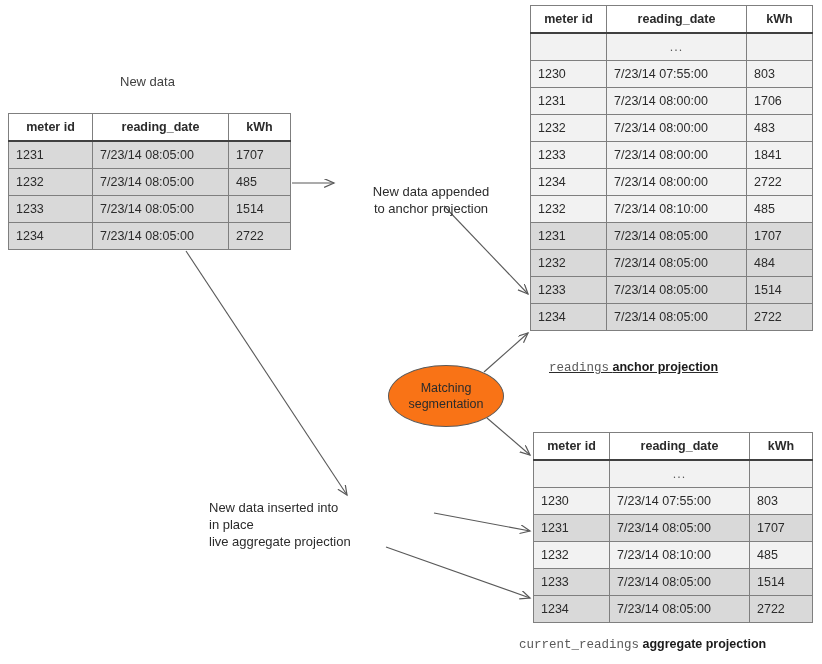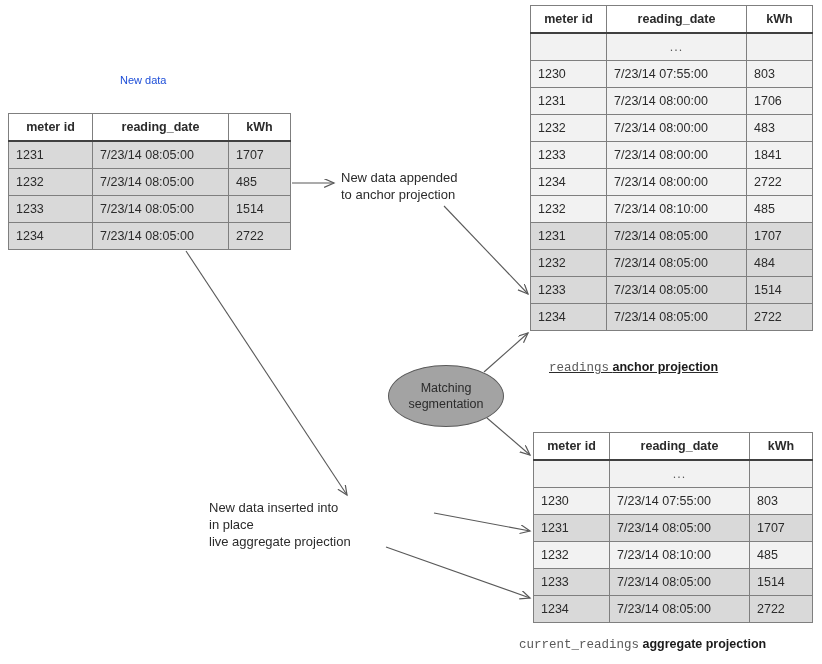--- a/index.html
+++ b/index.html
@@ -48,38 +48,38 @@
   #anchor-table col.c2{width:140px;}
   #anchor-table col.c3{width:66px;}
 
   
   #aggregate-table{left:533px;top:432px;width:279px;}
   #aggregate-table col.c1{width:76px;}
   #aggregate-table col.c2{width:140px;}
   #aggregate-table col.c3{width:63px;}
 
   
-  .label{position:absolute;font-size:11px;color:#1d4ed8;white-space:nowrap;}
+  .label{position:absolute;font-size:13px;color:#404040;white-space:nowrap;}
   #new-data-label{left:120px;top:74px;}
 
   .caption{position:absolute;font-size:12.5px;white-space:nowrap;}
   .caption .mono{font-family:"Liberation Mono", monospace;font-size:12.5px;color:#595959;}
   .caption .bold{font-weight:bold;color:#1a1a1a;}
   #anchor-caption{left:549px;top:360px;text-decoration:underline;}
   #aggregate-caption{left:519px;top:637px;}
 
   .note{position:absolute;font-size:13px;line-height:17px;color:#2b2b2b;}
-  #note-appended{left:341px;top:169px;text-align:left;width:180px;}
+  #note-appended{left:341px;top:183px;text-align:center;width:180px;}
   #note-inserted{left:209px;top:499px;text-align:left;width:180px;}
 
   
   #matching-ellipse{
     position:absolute;left:388px;top:365px;width:114px;height:60px;
     border:1px solid #5a5a5a;border-radius:50%;
-    background:#a3a3a3;
+    background:#f97316;
     display:flex;align-items:center;justify-content:center;
     flex-direction:column;
   }
   #matching-ellipse span{
     display:block;font-size:12.5px;line-height:16px;text-align:center;color:#2b2b2b;
   }
 </style>
 </head>
 <body>
 

